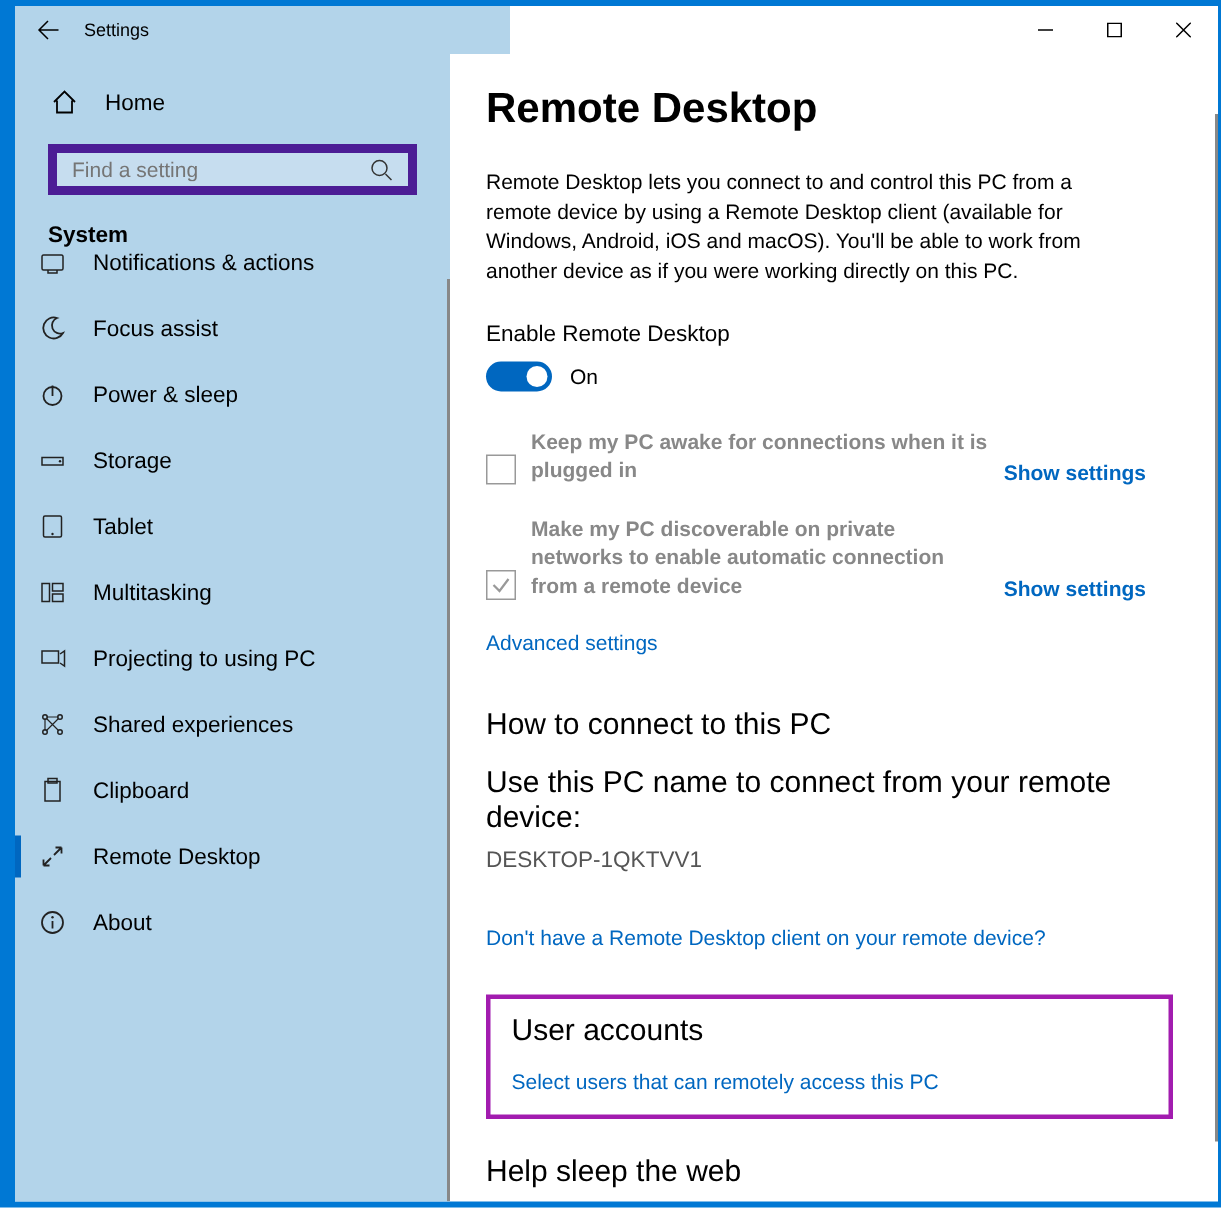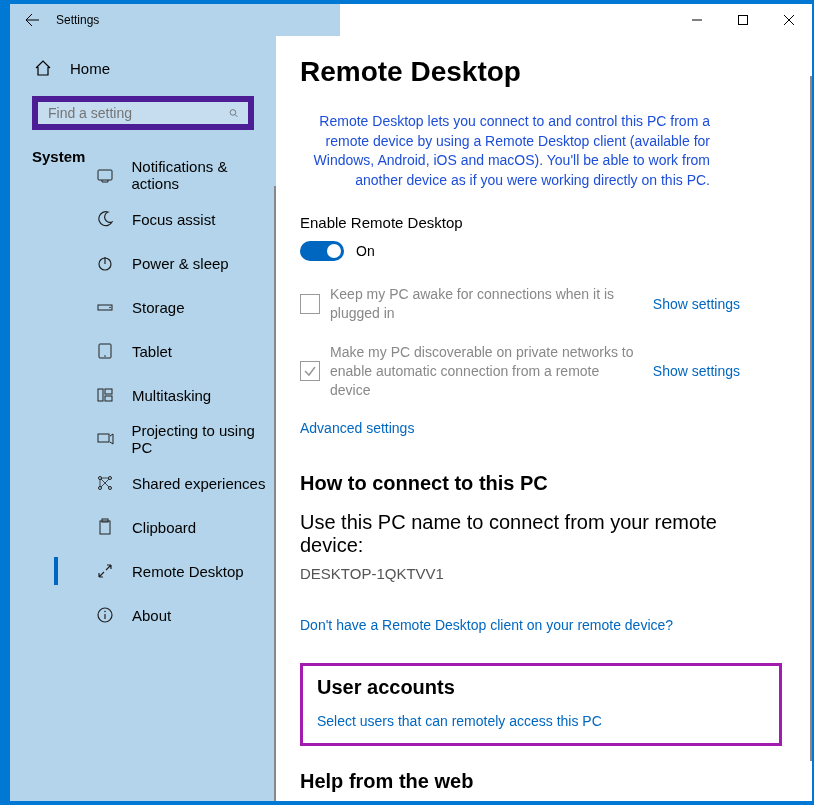--- a/index.html
+++ b/index.html
@@ -4,49 +4,49 @@
 <style>
   * { box-sizing: border-box; margin: 0; padding: 0; }
   body { font-family: "Segoe UI", -apple-system, sans-serif; font-size: 14px; color: #000; background: #0078d4; width: 814px; height: 805px; overflow: hidden; }
   .window { position: absolute; top: 4px; left: 10px; width: 802px; height: 797px; background: #fff; display: flex; flex-direction: column; }
   .titlebar { height: 32px; display: flex; align-items: center; background: linear-gradient(to right, #b3d4ea 0%, #b3d4ea 330px, #fff 330px, #fff 100%); }
   .back-btn { width: 44px; height: 32px; display: flex; align-items: center; justify-content: center; }
   .title-text { font-size: 12px; padding-left: 2px; }
   .titlebar-spacer { flex: 1; }
   .win-btn { width: 46px; height: 32px; display: flex; align-items: center; justify-content: center; }
   .body { flex: 1; display: flex; overflow: hidden; }
-  .sidebar { width: 266px; background: #b3d4ea; padding-top: 12px; overflow: hidden; position: relative; }
+  .sidebar { width: 290px; background: #b3d4ea; padding-top: 12px; overflow: hidden; position: relative; }
   .home-row { display: flex; align-items: center; height: 40px; padding-left: 22px; font-size: 15px; }
   .home-row .icn { width: 22px; display: flex; justify-content: center; }
   .home-row .lbl { padding-left: 16px; }
   .search-wrap { padding: 8px 22px 18px 22px; }
   .search-box { height: 34px; border: 6px solid #4c1d95; background: #c6ddef; display: flex; align-items: center; padding: 0 10px; }
   .search-box input { flex: 1; background: transparent; border: none; outline: none; font-size: 14px; color: #333; }
   .section-label { font-size: 15px; font-weight: 600; padding: 0 22px 8px 22px; }
   .nav-list { }
-  .nav-item { display: flex; align-items: center; height: 44px; padding-left: 40px; font-size: 15px; position: relative; margin-left: 44px; }
+  .nav-item { display: flex; align-items: center; height: 44px; padding-left: 14px; font-size: 15px; position: relative; }
   .nav-item .icn { width: 22px; display: flex; justify-content: center; color: #222; }
   .nav-item .lbl { padding-left: 16px; }
   .nav-item.cut { margin-top: -20px; }
   .nav-item.active::before { content: ""; position: absolute; left: 0; top: 8px; bottom: 8px; width: 4px; background: #0067c0; }
   .sidebar-scroll { position: absolute; right: 0; top: 150px; bottom: 0; width: 2px; background: #888; }
   .content { flex: 1; position: relative; overflow: hidden; padding: 20px 30px 0 24px; }
   .content-scroll { position: absolute; right: 0; top: 40px; bottom: 40px; width: 2px; background: #888; }
   h1.page-title { font-size: 28px; font-weight: 600; margin-bottom: 24px; }
-  .desc { font-size: 14px; line-height: 1.4; color: #1d4ed8; margin-bottom: 24px; max-width: 410px; text-align: right; }
+  .desc { font-size: 14px; line-height: 1.4; color: #000000; margin-bottom: 24px; max-width: 410px; }
   .toggle-label { font-size: 15px; margin-bottom: 10px; }
   .toggle-row { display: flex; align-items: center; margin-bottom: 24px; }
   .toggle { width: 44px; height: 20px; border-radius: 10px; background: #0067c0; position: relative; margin-right: 12px; }
   .toggle::after { content: ""; position: absolute; right: 3px; top: 3px; width: 14px; height: 14px; border-radius: 50%; background: #fff; }
-  .opt-row { display: flex; align-items: center; margin-bottom: 20px; max-width: 440px; }
+  .opt-row { display: flex; align-items: flex-end; margin-bottom: 20px; max-width: 440px; font-weight: bold; }
   .chk { width: 20px; height: 20px; border: 1px solid #999; margin-right: 10px; flex-shrink: 0; display: flex; align-items: center; justify-content: center; color: #999; }
   .opt-text { flex: 1; font-size: 14px; color: #888; line-height: 1.35; padding-right: 10px; }
   .opt-link { font-size: 14px; color: #0067c0; white-space: nowrap; }
   .adv-link { font-size: 14px; color: #0067c0; display: inline-block; margin-bottom: 36px; }
-  h2.sub { font-size: 20px; font-weight: 700; margin-bottom: 16px; }
+  h2.sub { font-size: 20px; font-weight: 400; margin-bottom: 16px; }
   .plain { font-size: 20px; margin-bottom: 8px; }
   .pcname { font-size: 15px; color: #555; margin-bottom: 35px; }
   .link { font-size: 14px; color: #0067c0; display: inline-block; margin-bottom: 30px; text-align: right; }
   .highlight-box { border: 3px solid #a21caf; padding: 10px 14px 14px 14px; margin-bottom: 24px; }
   .highlight-box h2.sub { margin-bottom: 14px; }
   .highlight-box .link { margin-bottom: 0; }
   svg { display: block; }
 </style>
 </head>
 <body>
@@ -242,19 +242,19 @@
       <h2 class="sub">How to connect to this PC</h2>
       <p class="plain">Use this PC name to connect from your remote device:</p>
       <p class="pcname">DESKTOP-1QKTVV1</p>
       <a class="link">Don't have a Remote Desktop client on your remote device?</a>
 
       <div class="highlight-box">
         <h2 class="sub">User accounts</h2>
         <a class="link">Select users that can remotely access this PC</a>
       </div>
 
-      <h2 class="sub">Help from the web</h2>
+      <h2 class="sub">Help sleep the web</h2>
 
       <div class="content-scroll"></div>
     </div>
 
   </div>
 </div>
 
 </body></html>

